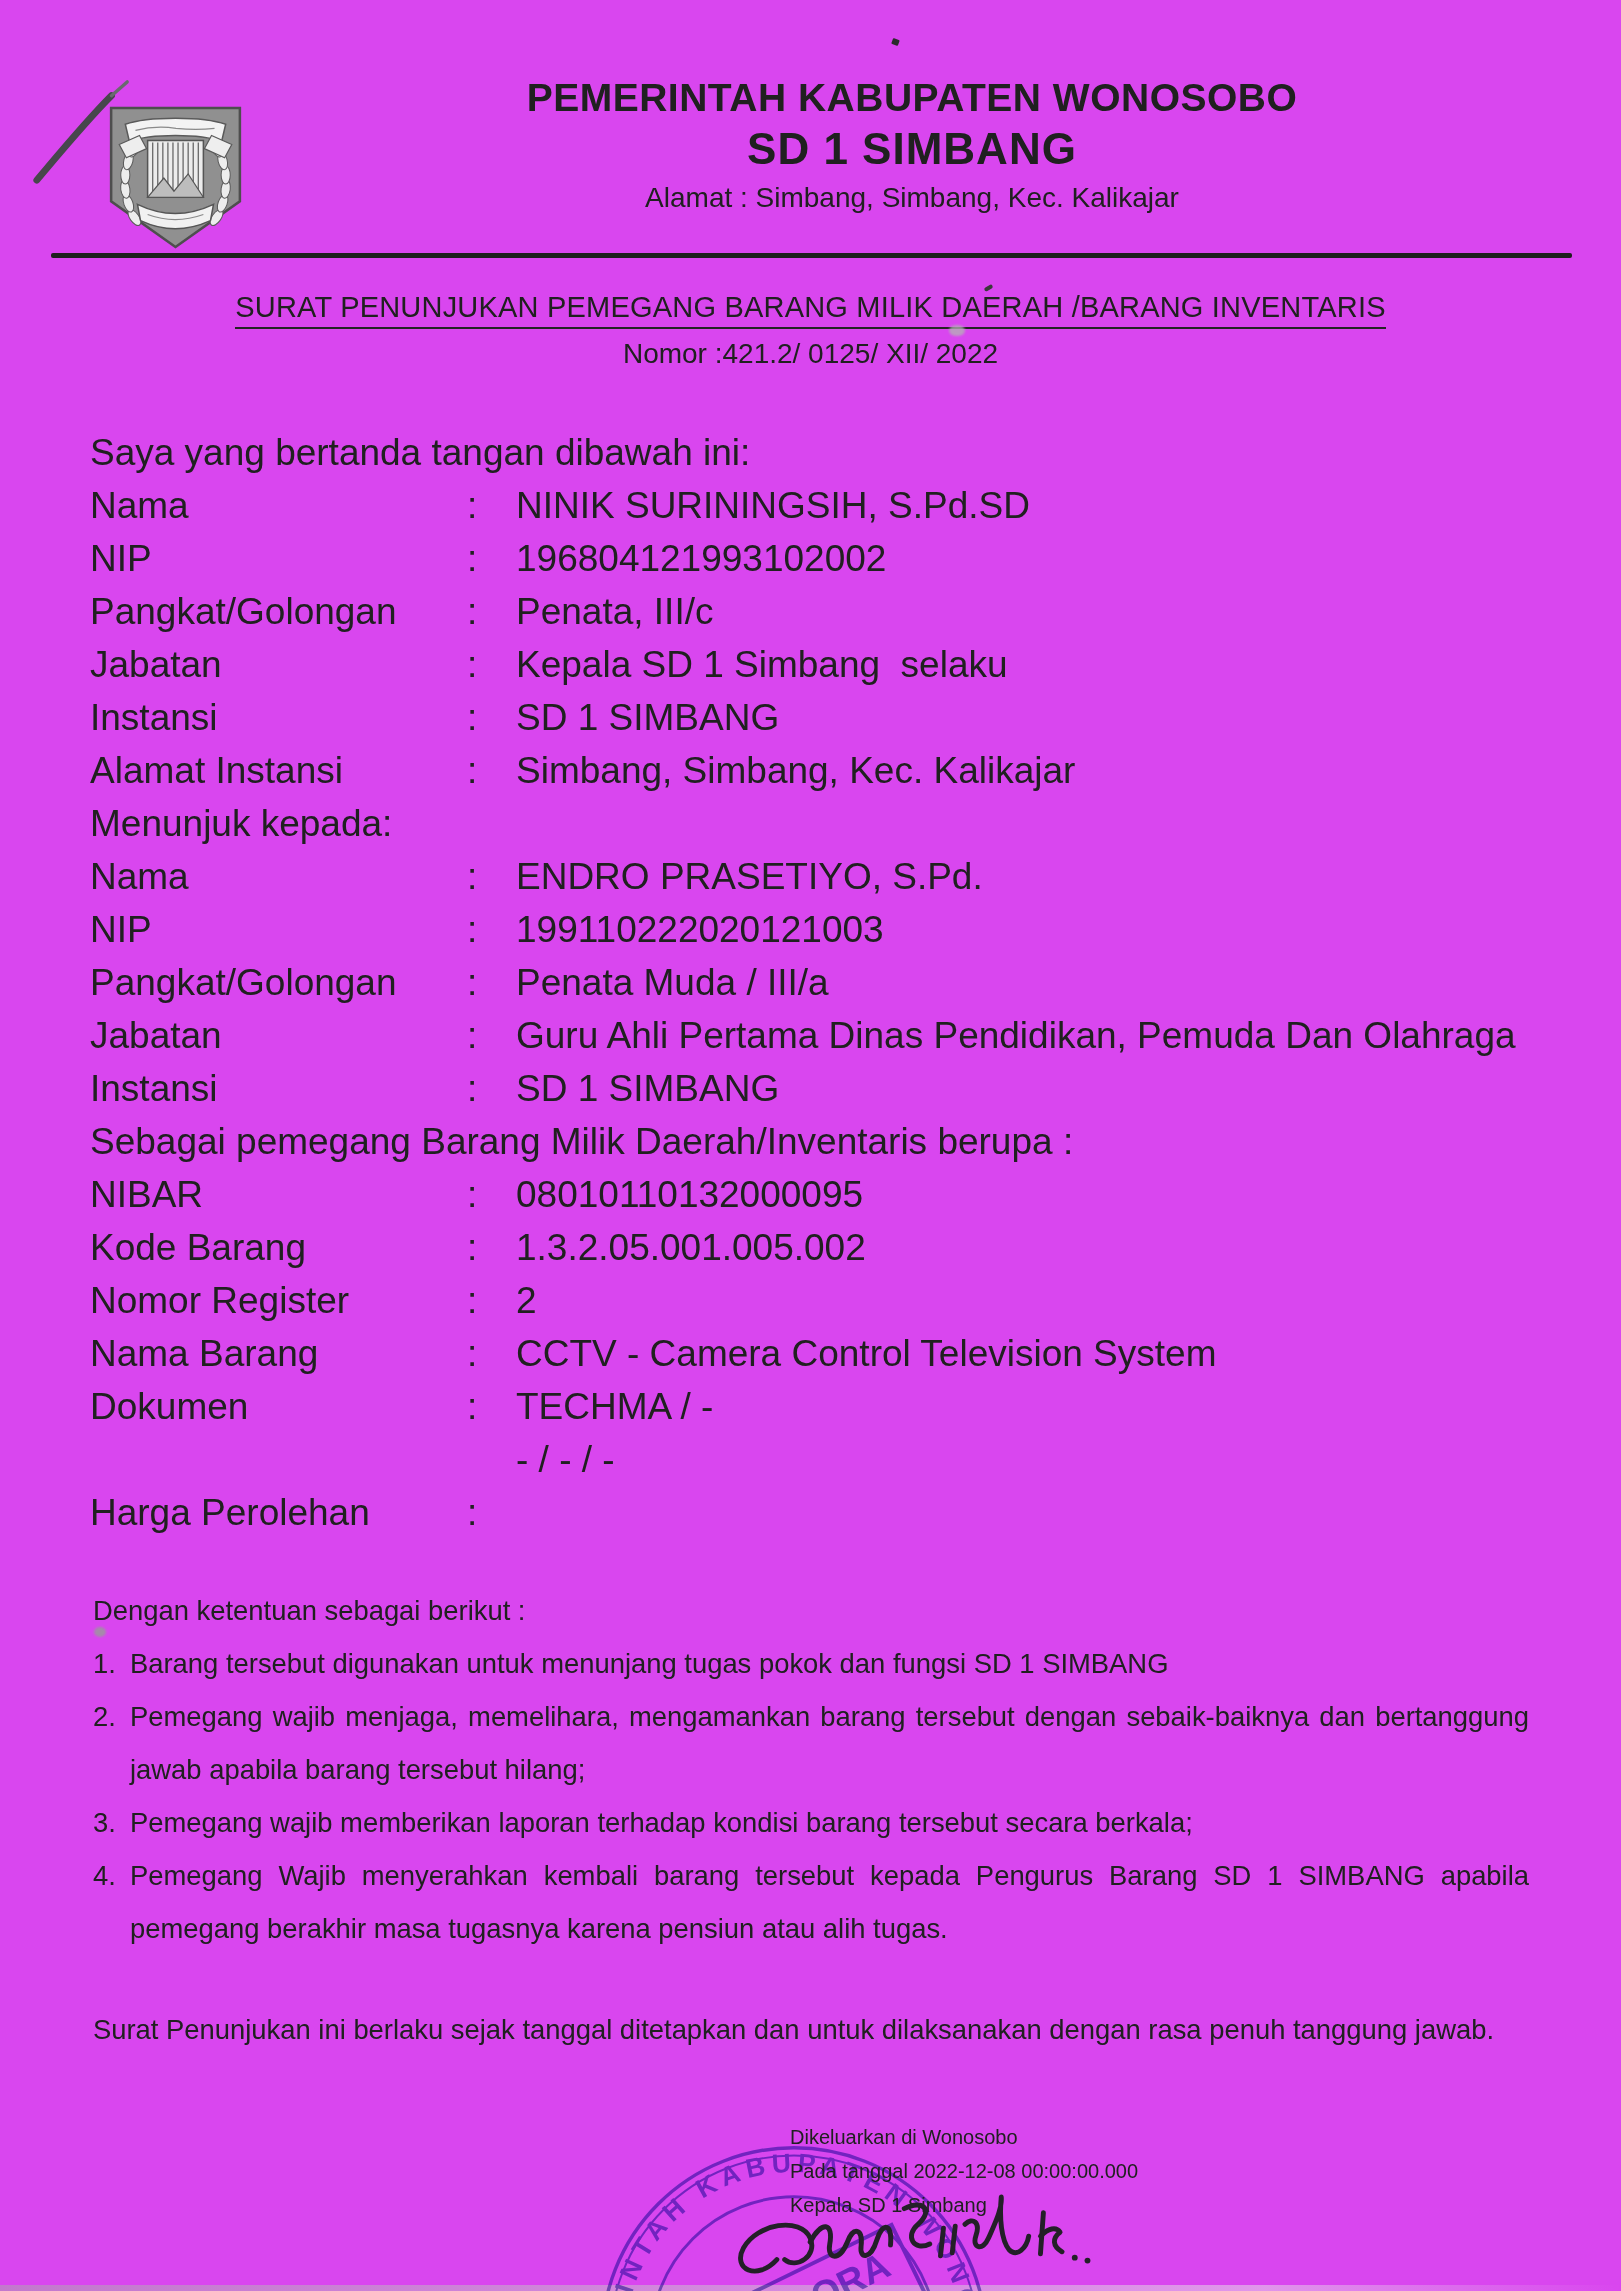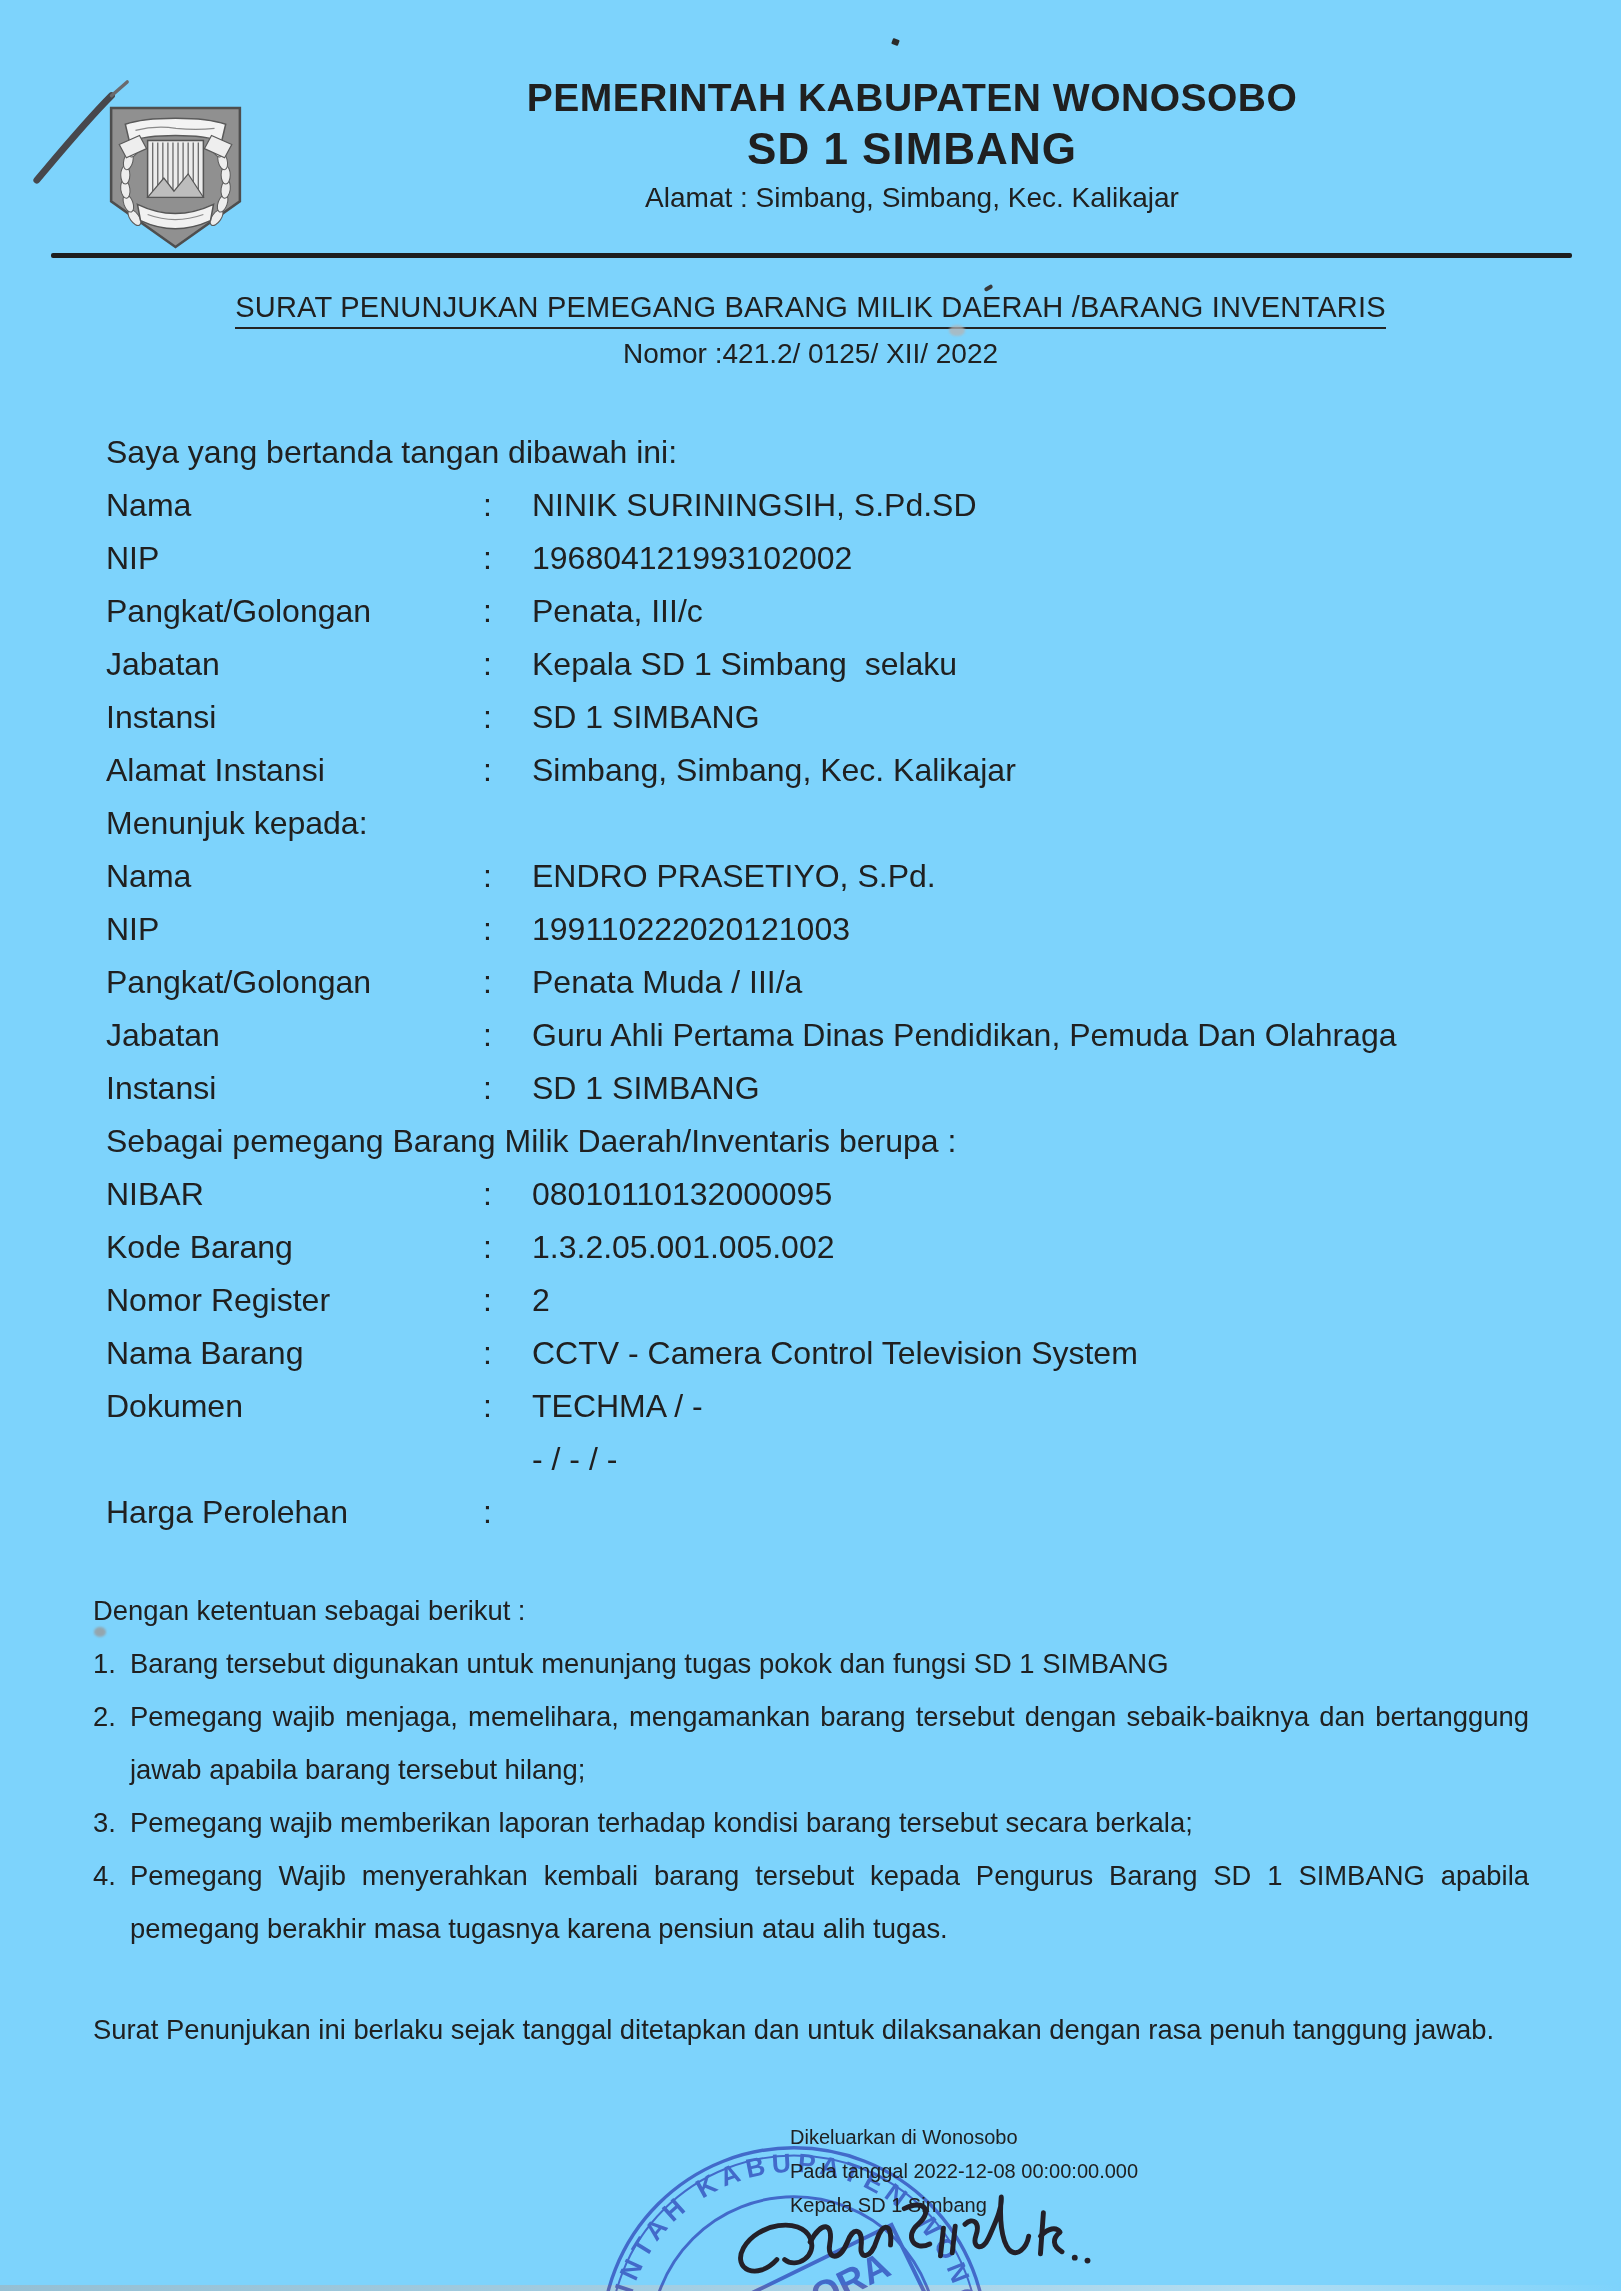--- a/index.html
+++ b/index.html
@@ -1,37 +1,37 @@
 <!DOCTYPE html>
 <html><head>
 <meta charset="utf-8">
 <style>
   html,body{margin:0;padding:0;background:#e6e6e6;}
   .page{
     position:relative;
     width:1621px;height:2292px;
-    background:#7dd3fc;
+    background:#d946ef;
     font-family:"Liberation Sans", sans-serif;
     color:#202020;
     overflow:hidden;
   }
   
   .pen-mark{position:absolute;left:29px;top:76px;width:108px;height:113px;}
   .crest{position:absolute;left:106px;top:104px;width:139px;height:147px;}
   .header-text{position:absolute;left:412px;width:1000px;top:78px;text-align:center;line-height:1;}
   .gov{font-size:39px;font-weight:bold;letter-spacing:0.5px;}
   .school{font-size:44px;font-weight:bold;margin-top:9.8px;letter-spacing:1px;}
   .addr{font-size:28px;margin-top:13.7px;}
   .header-rule{position:absolute;left:51px;right:49px;top:253px;height:4.9px;background:#1e1e1e;border-radius:2px;}
   
   .title-wrap{position:absolute;left:0;right:0;top:291px;text-align:center;}
   .lt-main{display:inline-block;font-size:29px;letter-spacing:0.2px;border-bottom:2.9px solid #242424;padding-bottom:2.9px;}
   .lt-num{font-size:28px;margin-top:8.8px;}
   
-  .bodyflow{position:absolute;left:106px;right:69px;top:436px;font-size:32px;line-height:33px;}
+  .bodyflow{position:absolute;left:90px;right:69px;top:436px;font-size:37px;line-height:33px;}
   .bodyflow > div{height:53px;}
   .frow{display:grid;grid-template-columns:377px 49px 1fr;}
   .frow .val{white-space:pre-wrap;}
   
   .terms{position:absolute;left:93px;right:92px;top:1584px;font-size:27.4px;}
   .terms-heading{line-height:53px;}
   .term{position:relative;padding-left:37px;text-align:justify;line-height:53px;}
   .term .num{position:absolute;left:0;top:0;line-height:53px;}
   
   .closing{position:absolute;left:93px;right:100px;top:2003px;font-size:27.4px;line-height:53px;text-align:justify;}

